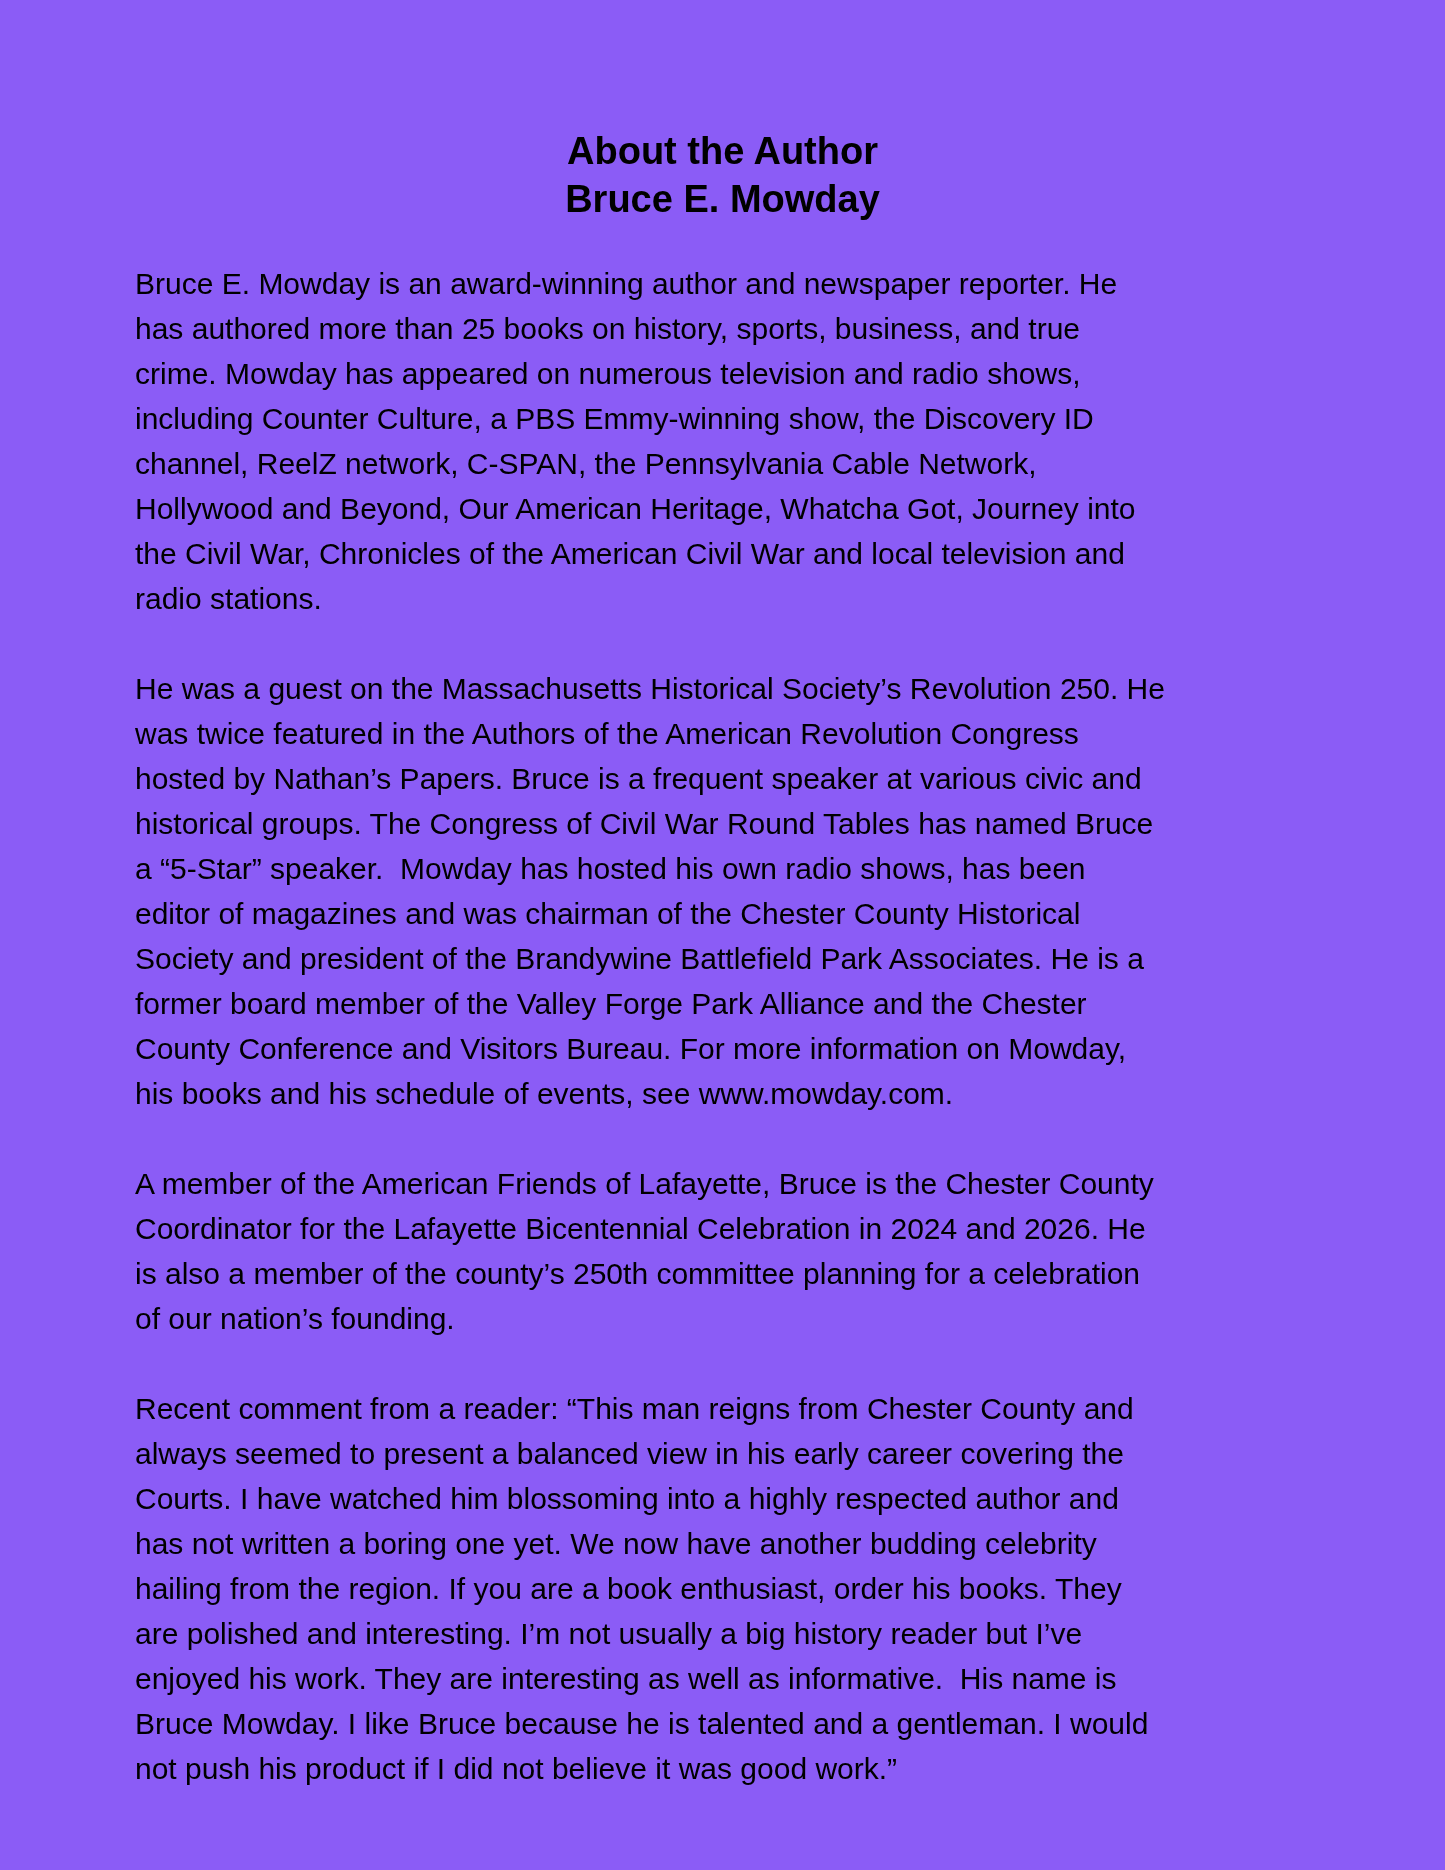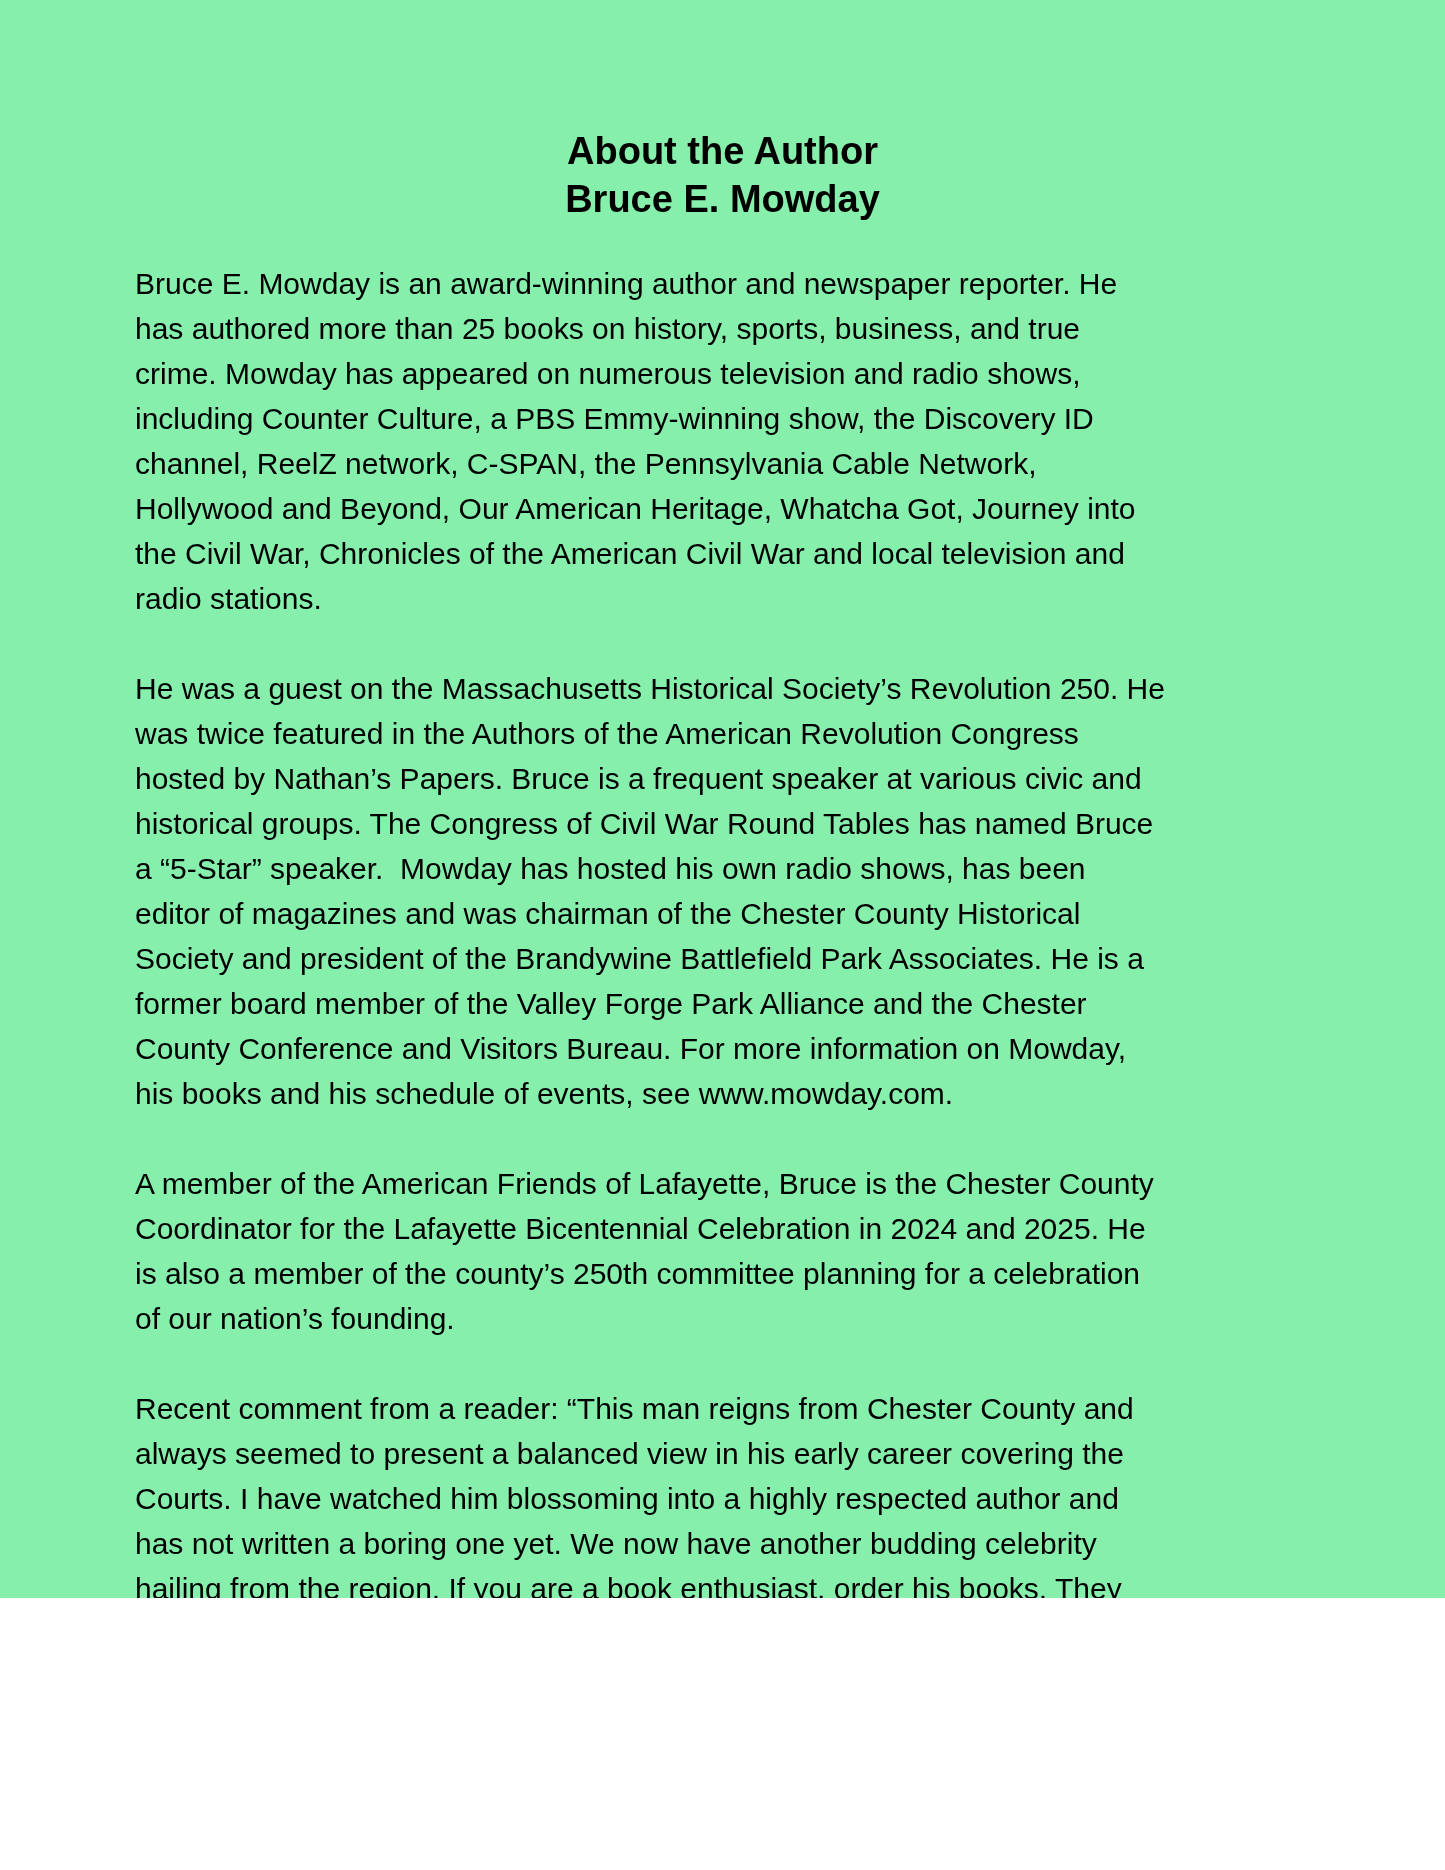--- a/index.html
+++ b/index.html
@@ -3,23 +3,23 @@
 <meta charset="utf-8">
 <style>
   html, body {
     margin: 0;
     padding: 0;
     background: #ffffff;
   }
   .page {
     position: relative;
     width: 1445px;
-    height: 1598px;
+    height: 1870px;
     margin: 0 auto;
-    background: #86efac;
+    background: #8b5cf6;
     box-sizing: border-box;
     padding: 128px 135px 0 135px;
     font-family: "Liberation Sans", sans-serif;
     color: #000000;
     overflow: hidden;
   }
   .doc-title {
     margin: 0 0 38px 0;
     font-size: 38px;
     font-weight: 700;
@@ -59,21 +59,21 @@
 hosted by Nathan’s Papers. Bruce is a frequent speaker at various civic and
 historical groups. The Congress of Civil War Round Tables has named Bruce
 a “5-Star” speaker.  Mowday has hosted his own radio shows, has been
 editor of magazines and was chairman of the Chester County Historical
 Society and president of the Brandywine Battlefield Park Associates. He is a
 former board member of the Valley Forge Park Alliance and the Chester
 County Conference and Visitors Bureau. For more information on Mowday,
 his books and his schedule of events, see www.mowday.com.</p>
 
   <p class="body-para">A member of the American Friends of Lafayette, Bruce is the Chester County
-Coordinator for the Lafayette Bicentennial Celebration in 2024 and 2025. He
+Coordinator for the Lafayette Bicentennial Celebration in 2024 and 2026. He
 is also a member of the county’s 250th committee planning for a celebration
 of our nation’s founding.</p>
 
   <p class="body-para">Recent comment from a reader: “This man reigns from Chester County and
 always seemed to present a balanced view in his early career covering the
 Courts. I have watched him blossoming into a highly respected author and
 has not written a boring one yet. We now have another budding celebrity
 hailing from the region. If you are a book enthusiast, order his books. They
 are polished and interesting. I’m not usually a big history reader but I’ve
 enjoyed his work. They are interesting as well as informative.  His name is

